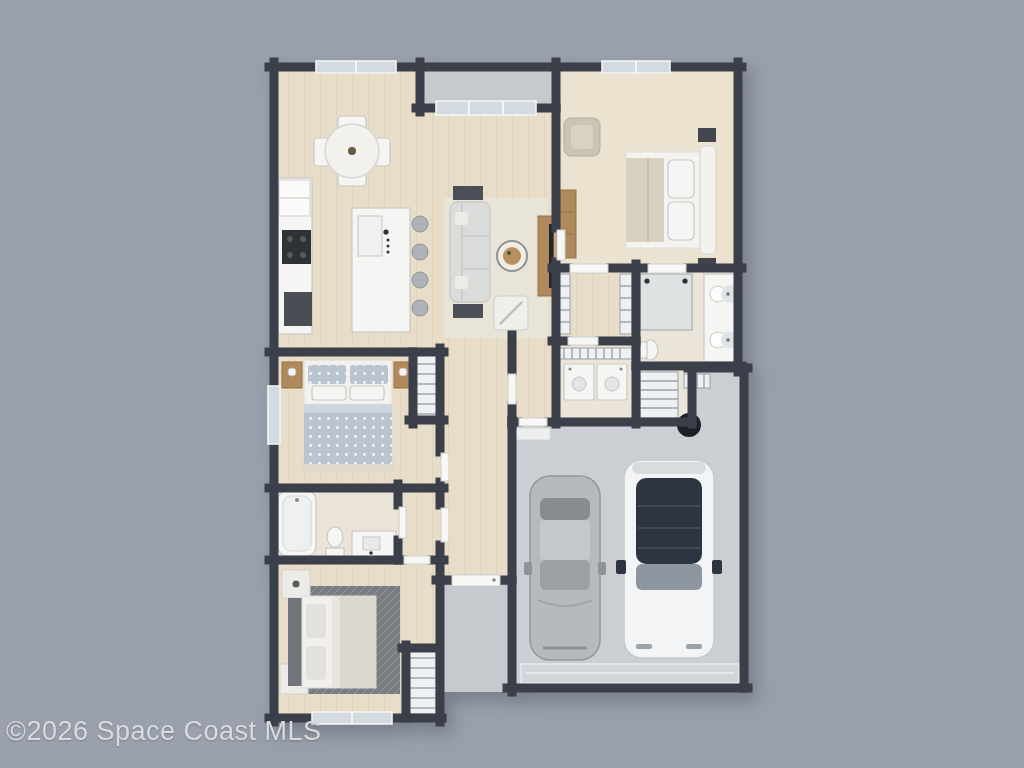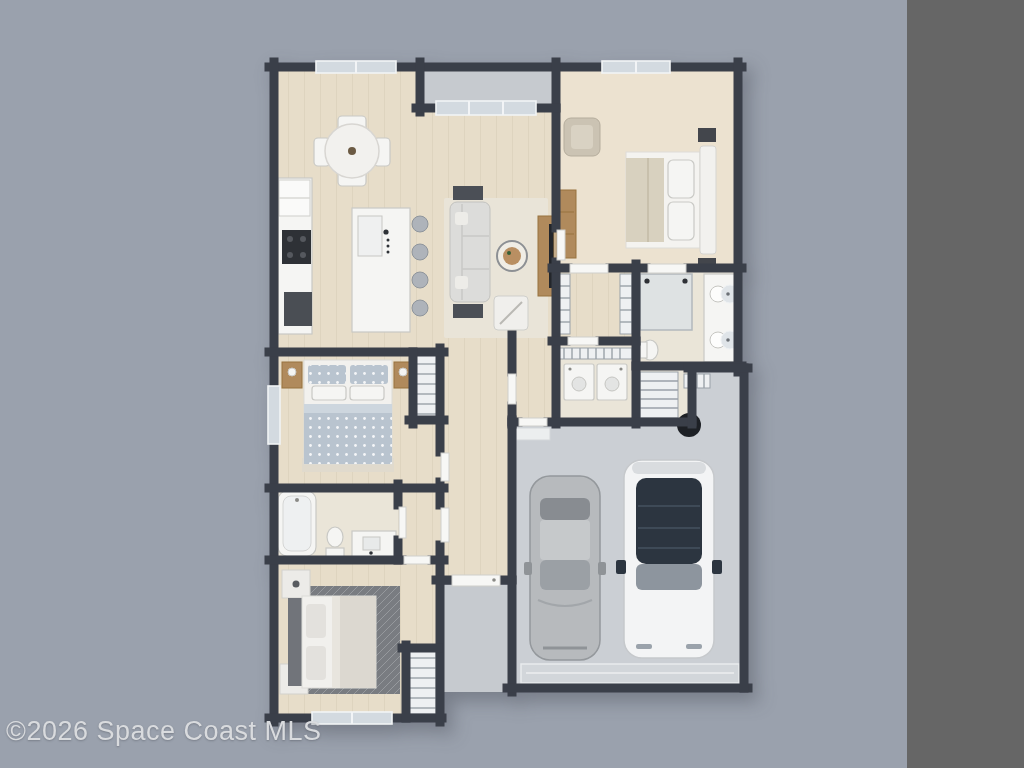--- a/index.html
+++ b/index.html
@@ -1,18 +1,18 @@
 <!DOCTYPE html>
 <html style="--c-bg: #9aa1ad; --c-wall: #3a3f49; --c-wood: #e7ddc9; --c-wood-light: #ece2d0; --c-tile: #eae5d8; --c-concrete: #c6cacf; --c-garage: #cbcfd4; --c-white: #f5f5f3; --c-fixture-stroke: #c9c9c5; --c-sofa: #dcdcda; --c-wood-furn: #b08a5c; --c-dark: #23262b; --c-glass: #d3dae0; --c-shelf: #eef0f2; --c-shelf-line: #9aa1a8; --c-rug-dark: #797c81; --c-duvet: #b9c4cf; --c-car-silver: #b7babd; --c-car-white: #f3f4f5; --c-car-glass: #2c3540; --c-watermark: #d9dbde;"><head>
 <meta charset="utf-8">
 <style>
   html,body{margin:0;padding:0;background:#666;}
   #canvas{
     position:relative;
-    width:907px;height:768px;
+    width:1024px;height:768px;
     background:var(--c-bg,#9aa1ad);
     overflow:hidden;
     font-family:"Liberation Sans", sans-serif;
   }
   #plan-svg{position:absolute;left:0;top:0;}
   .plan-group{filter:drop-shadow(7px 9px 9px rgba(40,44,52,.30));}
   .wall{stroke:var(--c-wall,#3a3f49);stroke-width:9;fill:none;stroke-linecap:square;}
   .floor-wood-light{fill:var(--c-wood-light,#ede4d3);}
   .floor-tile{fill:var(--c-tile,#eae5d8);}
   .floor-concrete{fill:var(--c-concrete,#c6cacf);}

